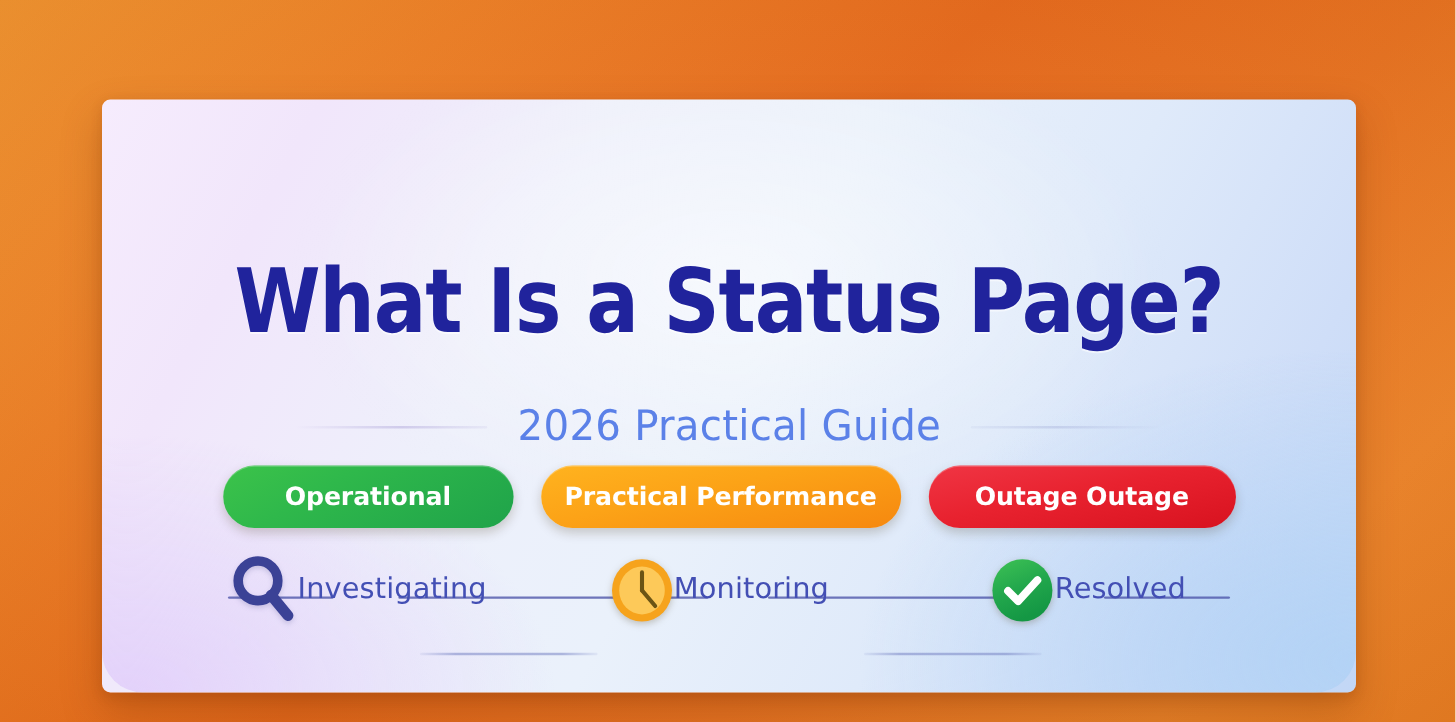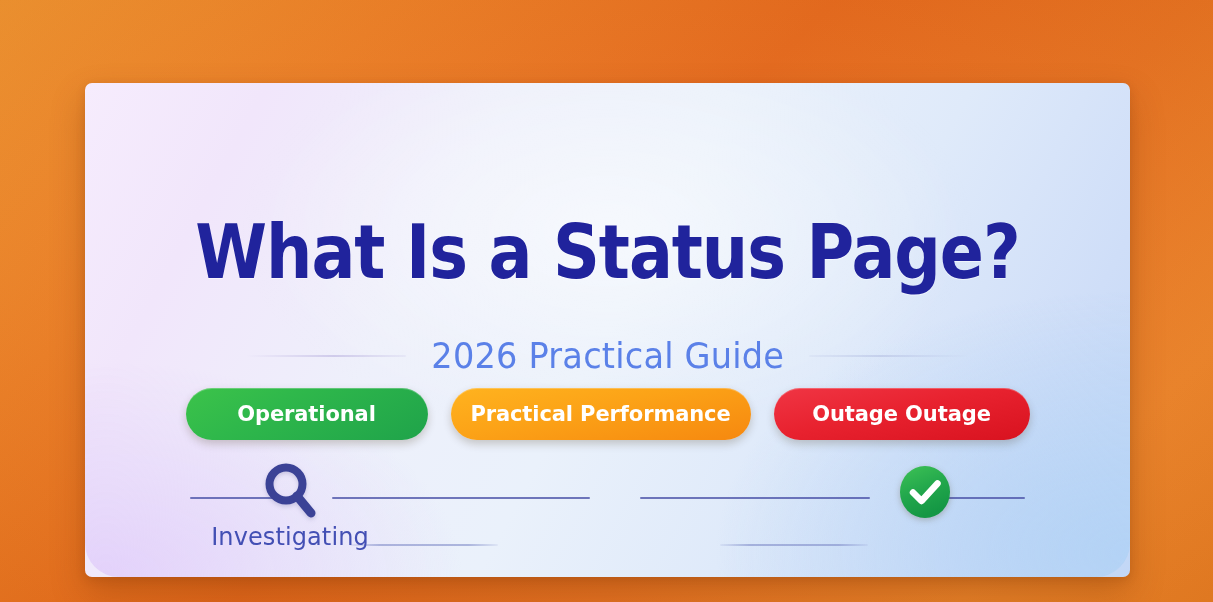--- a/index.html
+++ b/index.html
@@ -191,21 +191,21 @@
     right: 0;
     top: 0;
     height: 120px;
     display: flex;
     justify-content: space-between;
     align-items: flex-start;
   }
   .step {
     width: 200px;
     display: flex;
-    flex-direction: column;
+    flex-direction: row;
     align-items: center;
   }
   .step-icon {
     height: 70px;
     display: flex;
     align-items: center;
     justify-content: center;
   }
   .step-label {
     margin-top: -4px;
@@ -278,33 +278,45 @@
         <div class="step">
           <div class="step-icon mag-wrap">
             <svg width="58" height="62" viewBox="0 0 58 62" aria-hidden="true">
               <circle cx="25" cy="23" r="16.5" fill="none" stroke="#3b4296" stroke-width="8"></circle>
               <line x1="36" y1="35" x2="50" y2="52" stroke="#3b4296" stroke-width="9" stroke-linecap="round"></line>
             </svg>
           </div>
           <div class="step-label">Investigating</div>
         </div>
 
+        <div class="step">
+          <div class="step-icon clock-wrap">
+            <svg width="54" height="56" viewBox="0 0 54 56" aria-hidden="true">
+              <ellipse cx="27" cy="28" rx="25" ry="26" fill="#f6a31c"></ellipse>
+              <ellipse cx="27" cy="28" rx="19" ry="20" fill="#fdc959"></ellipse>
+              <line x1="27" y1="28" x2="27" y2="13" stroke="#6b5414" stroke-width="3.4" stroke-linecap="round"></line>
+              <line x1="27" y1="28" x2="38" y2="41" stroke="#6b5414" stroke-width="3.4" stroke-linecap="round"></line>
+            </svg>
+          </div>
+          <div class="step-label">Monitoring</div>
+        </div>
 
         <div class="step">
           <div class="step-icon check-wrap">
             <svg width="54" height="56" viewBox="0 0 54 56" aria-hidden="true">
               <defs>
                 <linearGradient id="gchk" x1="0" y1="0" x2="0.4" y2="1">
                   <stop offset="0%" stop-color="#3ec255"></stop>
                   <stop offset="55%" stop-color="#22a74c"></stop>
                   <stop offset="100%" stop-color="#149744"></stop>
                 </linearGradient>
               </defs>
               <ellipse cx="27" cy="28" rx="25" ry="26" fill="url(#gchk)"></ellipse>
               <path d="M15 28.5 L23.5 37 L39.5 19.5" fill="none" stroke="#ffffff" stroke-width="6.5" stroke-linecap="round" stroke-linejoin="round"></path>
             </svg>
           </div>
+          <div class="step-label">Resolved</div>
         </div>
 
       </div>
     </div>
   </div>
 </div>
 
 </body></html>

